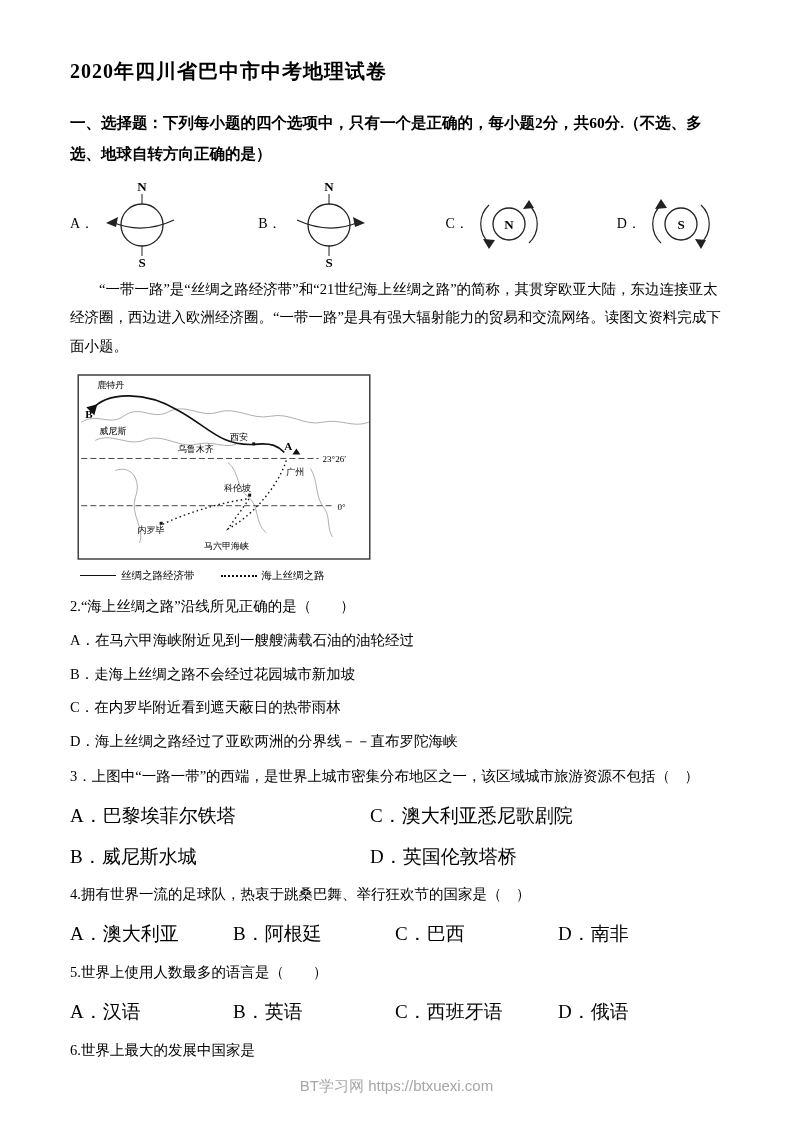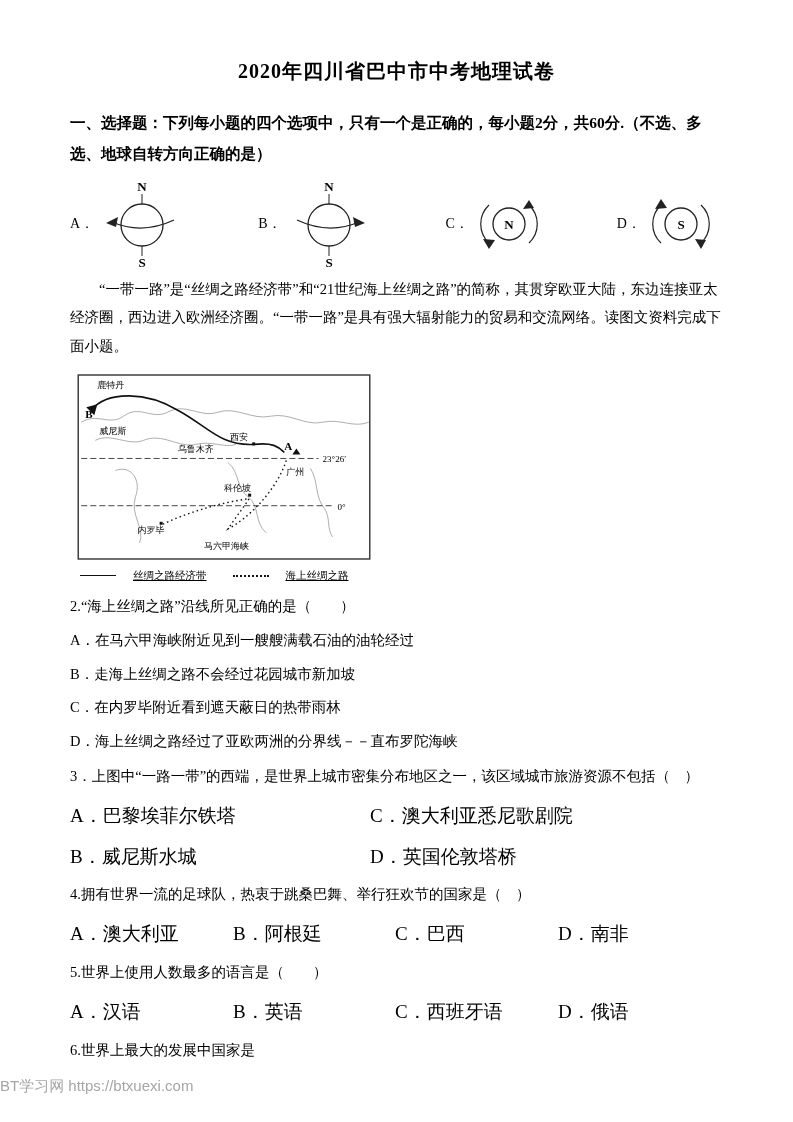--- a/index.html
+++ b/index.html
@@ -1,51 +1,51 @@
 <!DOCTYPE html>
 <html><head>
 <meta charset="utf-8">
 <style>
   * { margin:0; padding:0; box-sizing:border-box; }
   html,body { background:#ffffff; }
   body { font-family:"Liberation Serif","DejaVu Serif",serif; color:#000; }
   .page { width:793px; height:1122px; position:relative; padding:46px 70px 0 70px; overflow:hidden; background:#fff; }
 
-  .title { text-align:center; font-size:20px; font-weight:bold; margin:12px 0 22px 0; letter-spacing:1px; }
+  .title { text-align:left; font-size:20px; font-weight:bold; margin:12px 0 22px 0; letter-spacing:1px; }
 
   .section-heading { font-size:15.5px; font-weight:bold; line-height:2.0; margin-bottom:10px; }
 
   .stem { font-size:14.5px; line-height:1.6; margin-top:12px; }
 
   
   .q1-diagrams { display:flex; justify-content:space-between; align-items:center; margin:6px 6px 4px 0; }
   .diag { display:flex; align-items:center; gap:4px; }
   .diag-label { font-size:14px; }
   svg text.pole { font-family:"Liberation Serif",serif; font-weight:bold; font-size:13px; }
   svg text.ctr { font-family:"Liberation Serif",serif; font-weight:bold; font-size:13px; }
 
   .intro { font-size:14.5px; line-height:1.95; text-indent:2em; margin:6px 0 8px 0; }
 
   
   .map-wrap { margin:14px 0 6px 4px; width:300px; }
   .mlab { font-family:"Liberation Serif",serif; font-size:9px; }
   .mletter { font-family:"Liberation Serif",serif; font-size:11px; font-weight:bold; }
   .map-legend { display:flex; gap:26px; align-items:center; margin:5px 0 0 6px; font-size:10.5px; }
-  .leg-item { display:flex; align-items:center; gap:17px;text-decoration:underline; }
+  .leg-item { display:flex; align-items:center; gap:5px; }
   .leg-line { display:inline-block; width:36px; height:0; }
   .leg-solid { border-top:1.5px solid #111; }
   .leg-dotted { border-top:2px dotted #111; }
 
   .opt-line { font-size:14.5px; line-height:1.5; margin-top:12px; }
 
   .opt-grid-2 { display:grid; grid-template-columns:300px auto; margin-top:2px; }
   .opt-grid-4 { display:grid; grid-template-columns:163px 162px 163px auto; margin-top:2px; }
   .opt-cell { font-size:19px; line-height:1.5; margin-top:12px; }
 
-  .footer { position:absolute; left:0; bottom:26px; width:100%; 
+  .footer { position:absolute; left:0; bottom:26px; width:100%; text-align:center;
             font-size:15px; color:#a6a6a6; font-family:"Liberation Sans","DejaVu Sans",sans-serif; }
 </style>
 </head>
 <body>
 
 <div class="page">
 
   <h1 class="title">2020年四川省巴中市中考地理试卷</h1>
 
   <div class="section-heading">一、选择题：下列每小题的四个选项中，只有一个是正确的，每小题2分，共60分.（不选、多选、地球自转方向正确的是）</div>

